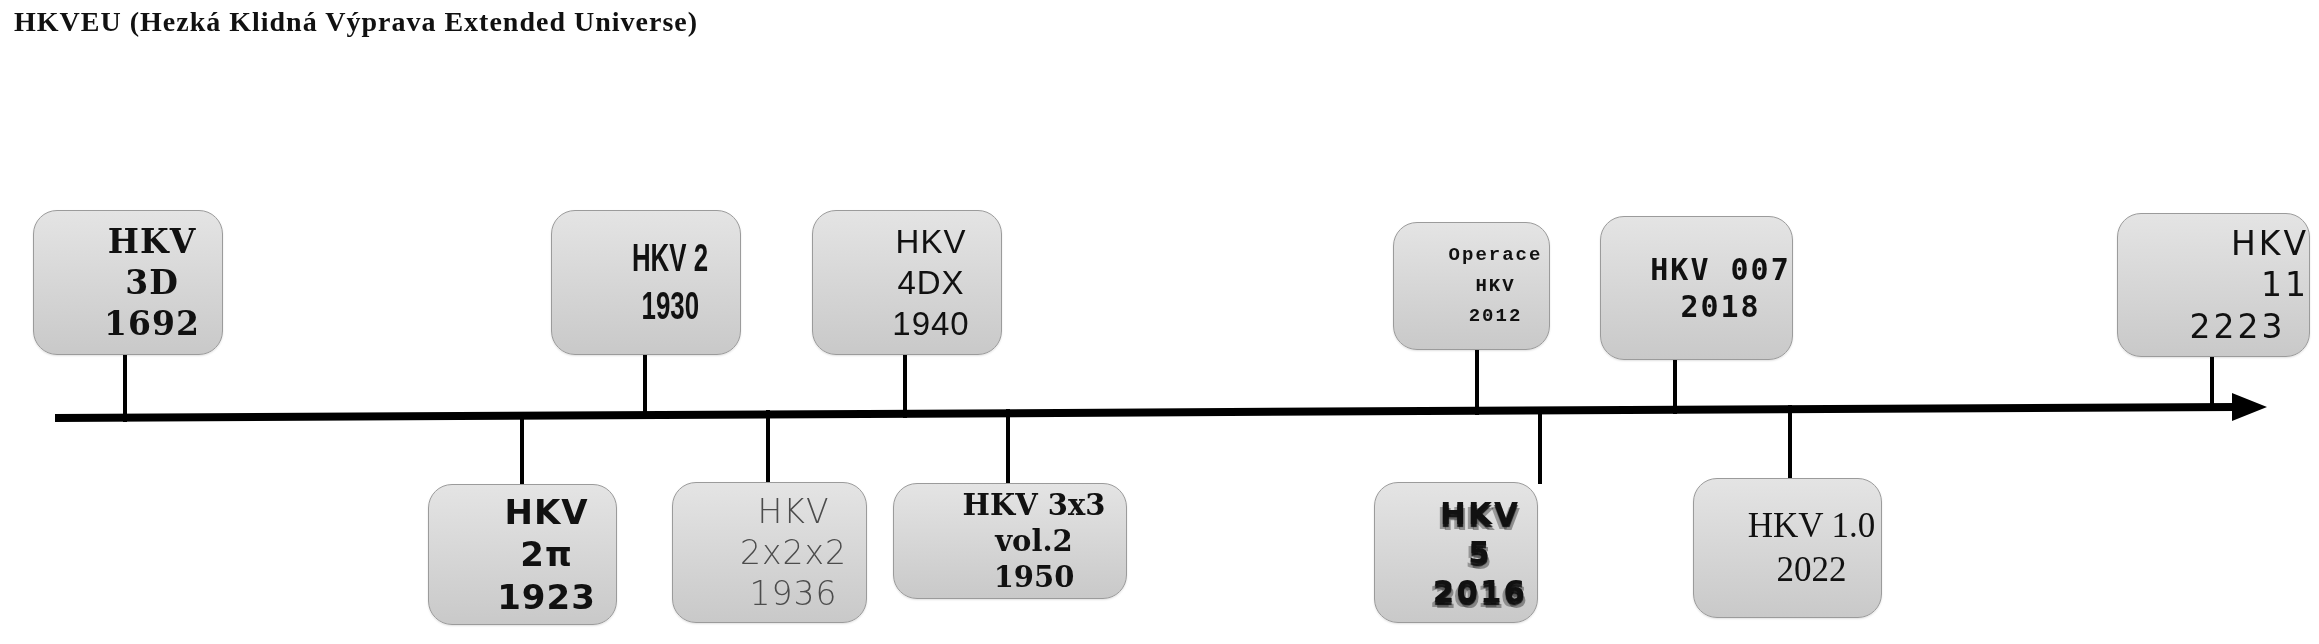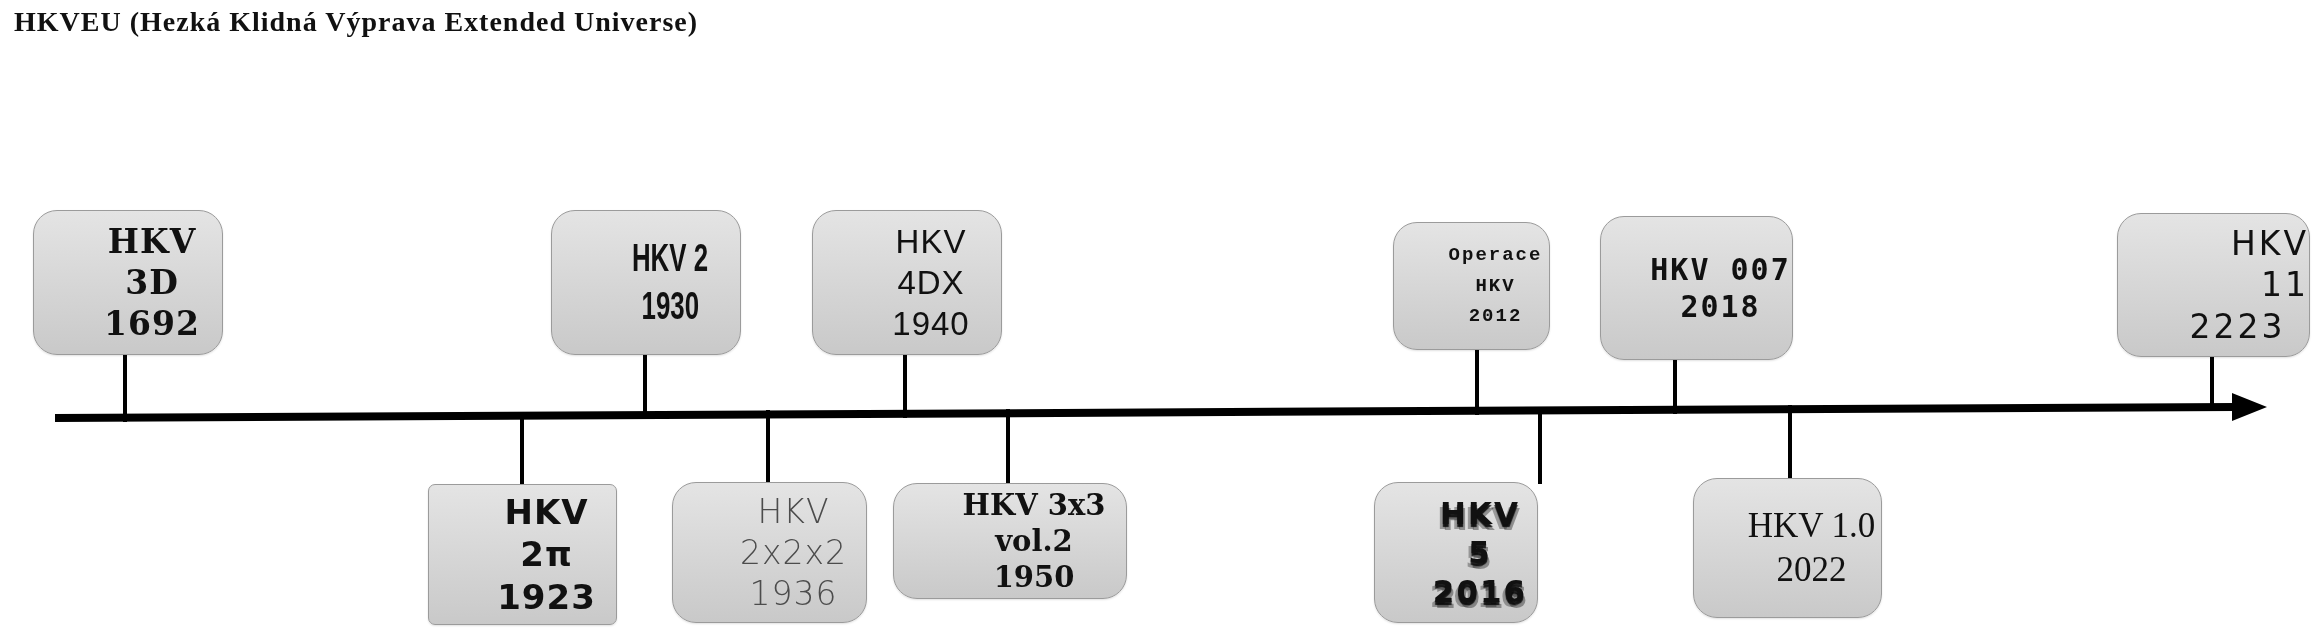--- a/index.html
+++ b/index.html
@@ -63,21 +63,21 @@
 <div class="timeline-line"></div>
 <div class="timeline-arrowhead"></div>
 
 <div id="events-layer">
     <div class="connector" style="left: 123px; top: 353px; height: 68.65px;"></div>
     <div class="event-box style-blackletter" style="left: 33px; top: 210px; width: 190px; height: 145px;">
       <div class="event-name">HKV 3D</div>
       <div class="event-year">1692</div>
     </div>
     <div class="connector" style="left: 520px; top: 411.665px; height: 74.335px;"></div>
-    <div class="event-box style-art-deco" style="left: 428px; top: 484px; width: 189px; height: 141px; border-radius: 7px;">
+    <div class="event-box style-art-deco" style="left: 428px; top: 484px; width: 189px; height: 141px;">
       <div class="event-name">HKV 2π</div>
       <div class="event-year">1923</div>
     </div>
     <div class="connector" style="left: 643px; top: 353px; height: 66.05px;"></div>
     <div class="event-box style-condensed" style="left: 551px; top: 210px; width: 190px; height: 145px;">
       <div class="event-name">HKV 2</div>
       <div class="event-year">1930</div>
     </div>
     <div class="connector" style="left: 766px; top: 410.435px; height: 73.565px;"></div>
     <div class="event-box style-geometric" style="left: 672px; top: 482px; width: 195px; height: 141px;">

